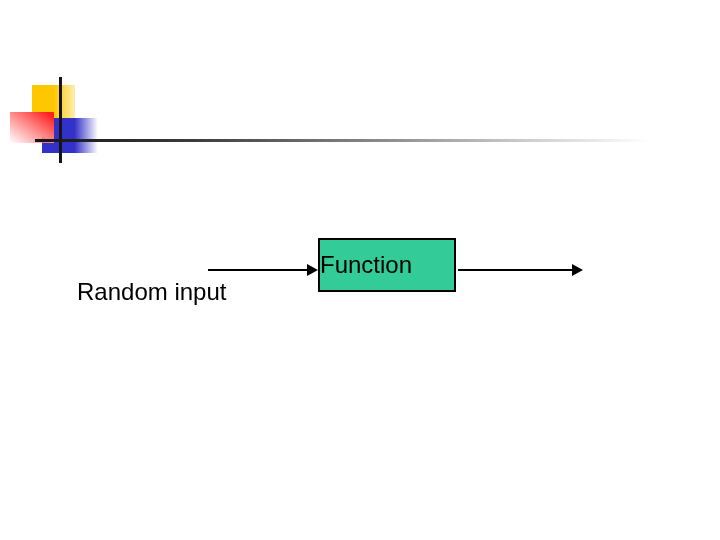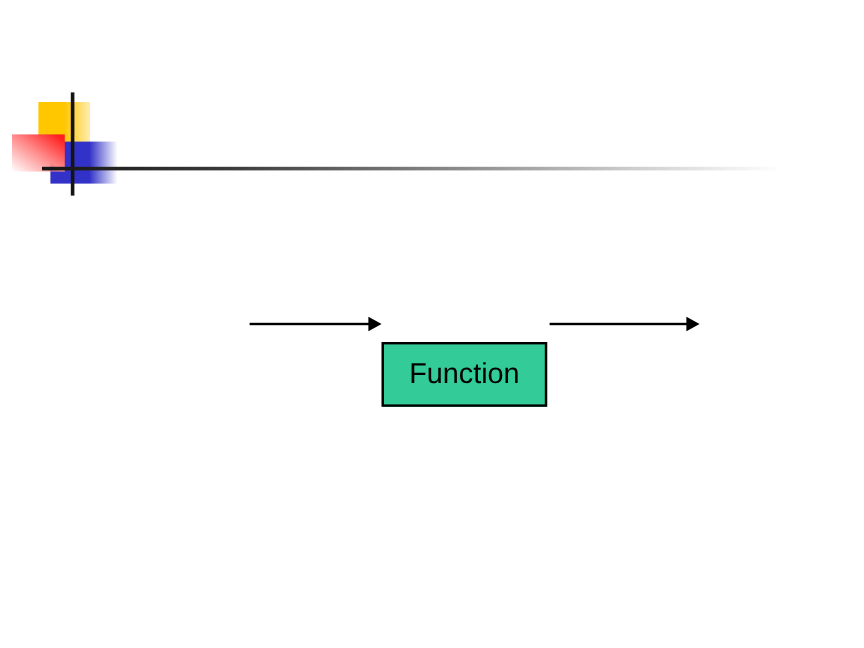--- a/index.html
+++ b/index.html
@@ -61,25 +61,23 @@
   }
   .arrow-head.in  { left: 307px; top: 264px; }
   .arrow-head.out { left: 572px; top: 264px; }
 
   .function-box {
     left: 318px; top: 238px; width: 138px; height: 54px;
     border: 2px solid #000000;
     box-sizing: border-box;
     display: flex;
     align-items: center;
-    justify-content: center;
     font-size: 24px;
     color: #000000;
     z-index: 6;
-    margin-top: 47px;
   }
 
   .input-label {
     left: 77px; top: 278px;
     font-size: 24px;
     color: #000000;
     white-space: nowrap;
     z-index: 6;
   }
 </style>
@@ -97,14 +95,15 @@
   <div class="abs arrow-line in"></div>
   <div class="abs arrow-head in"></div>
 
   <div class="abs function-box" style="background-color: rgb(51, 204, 153);">
     <span>Function</span>
   </div>
 
   <div class="abs arrow-line out"></div>
   <div class="abs arrow-head out"></div>
 
+  <div class="abs input-label">Random input</div>
 
 </div>
 
 </body></html>

